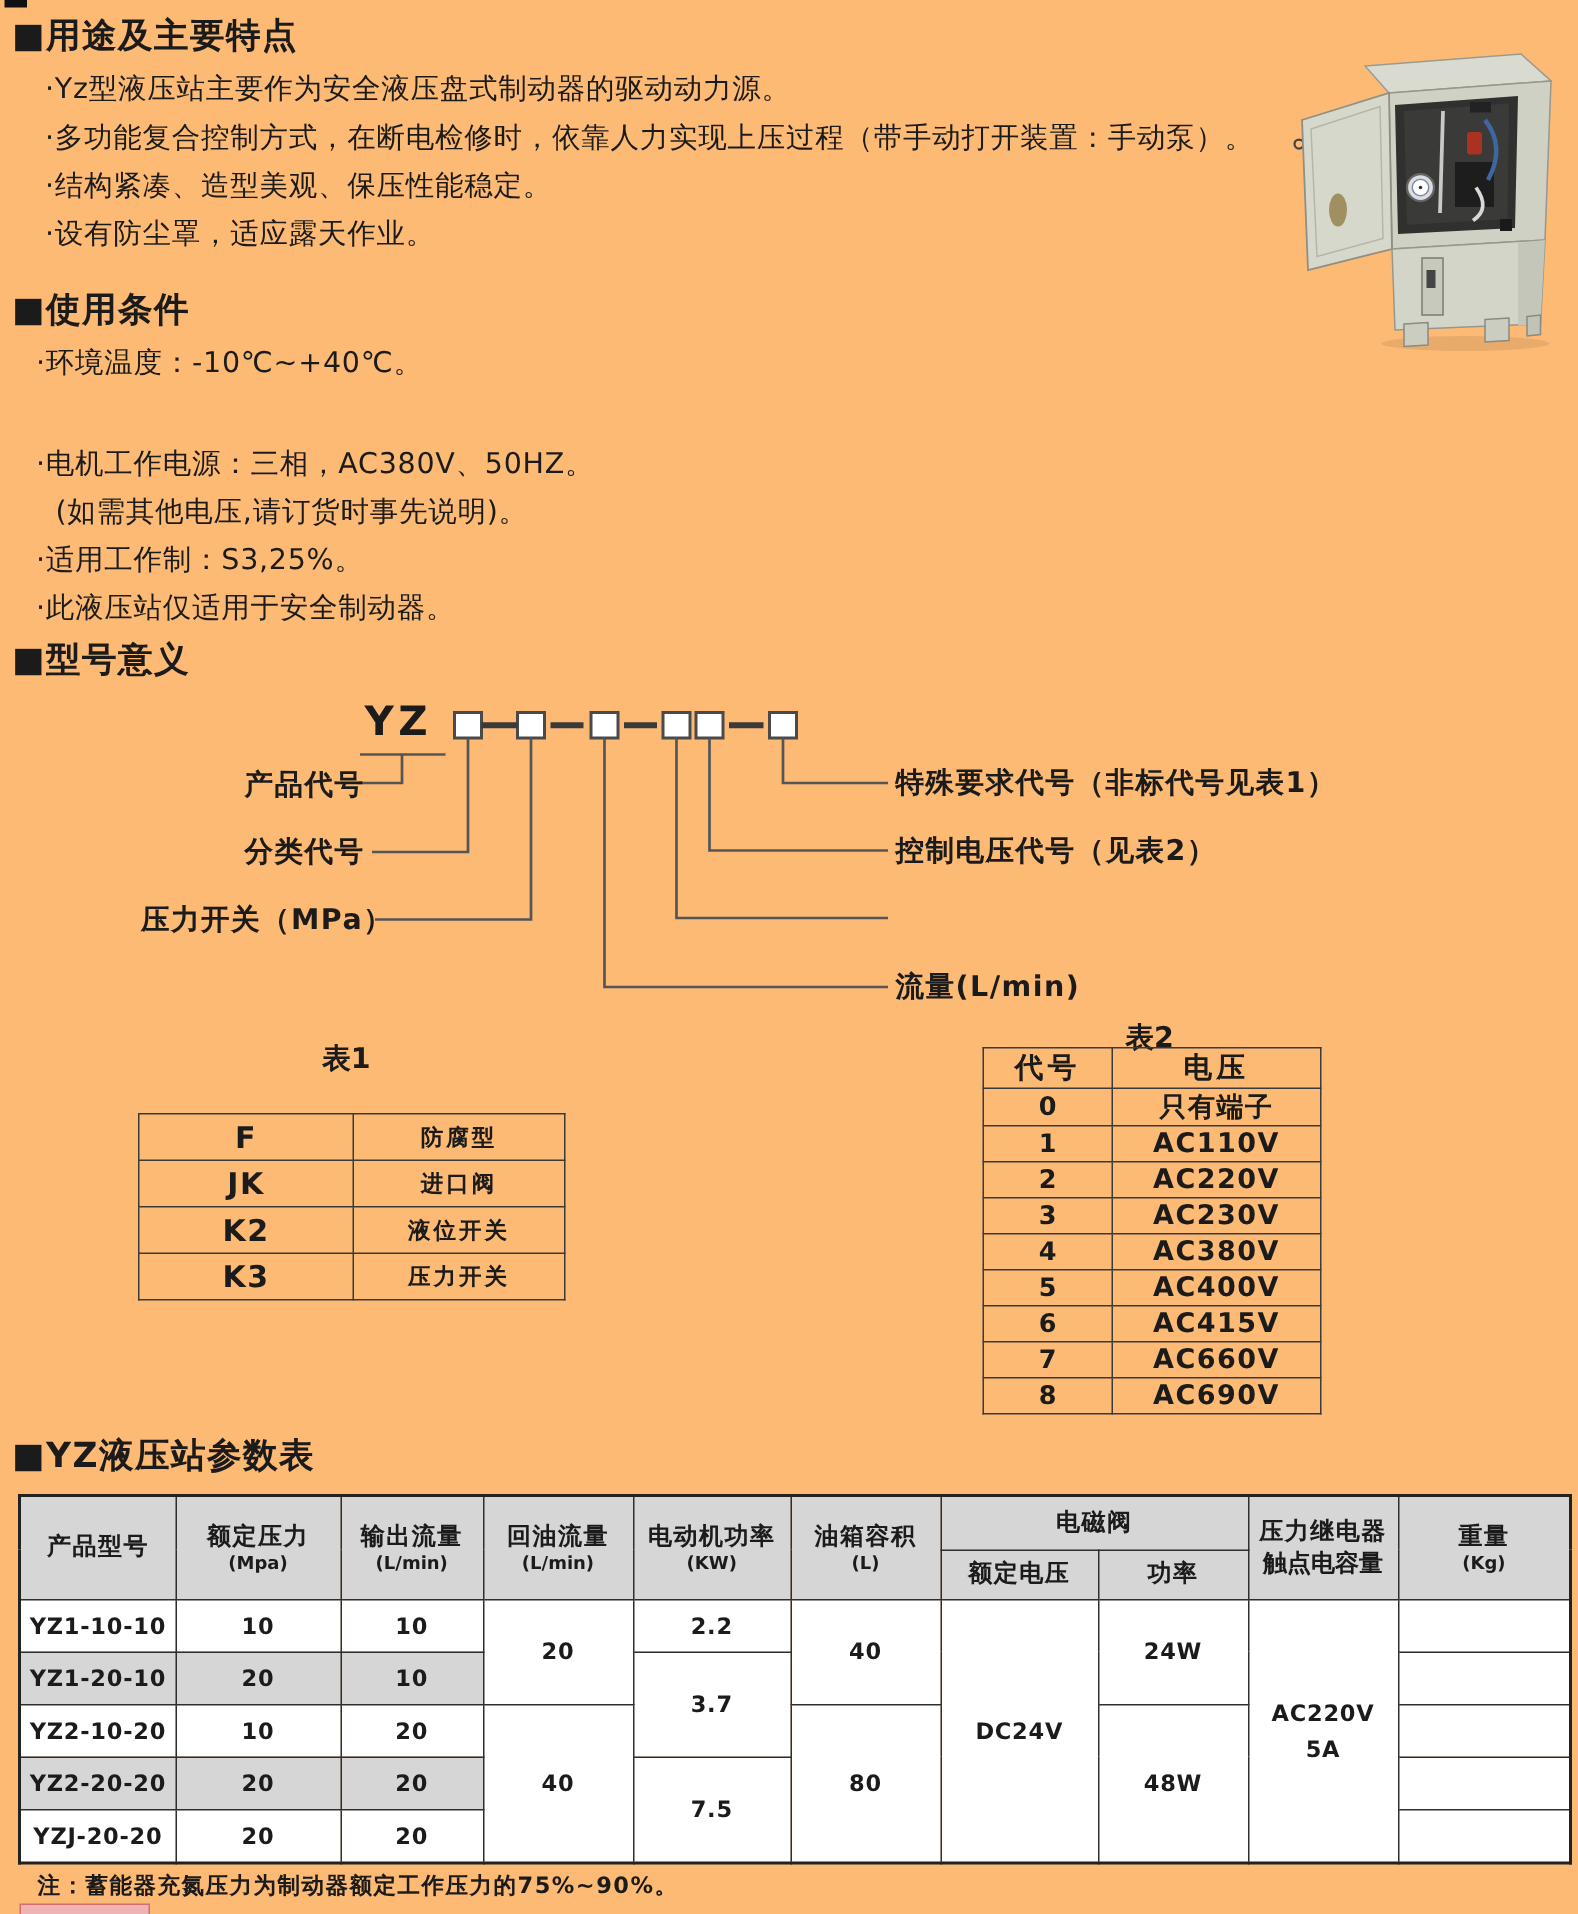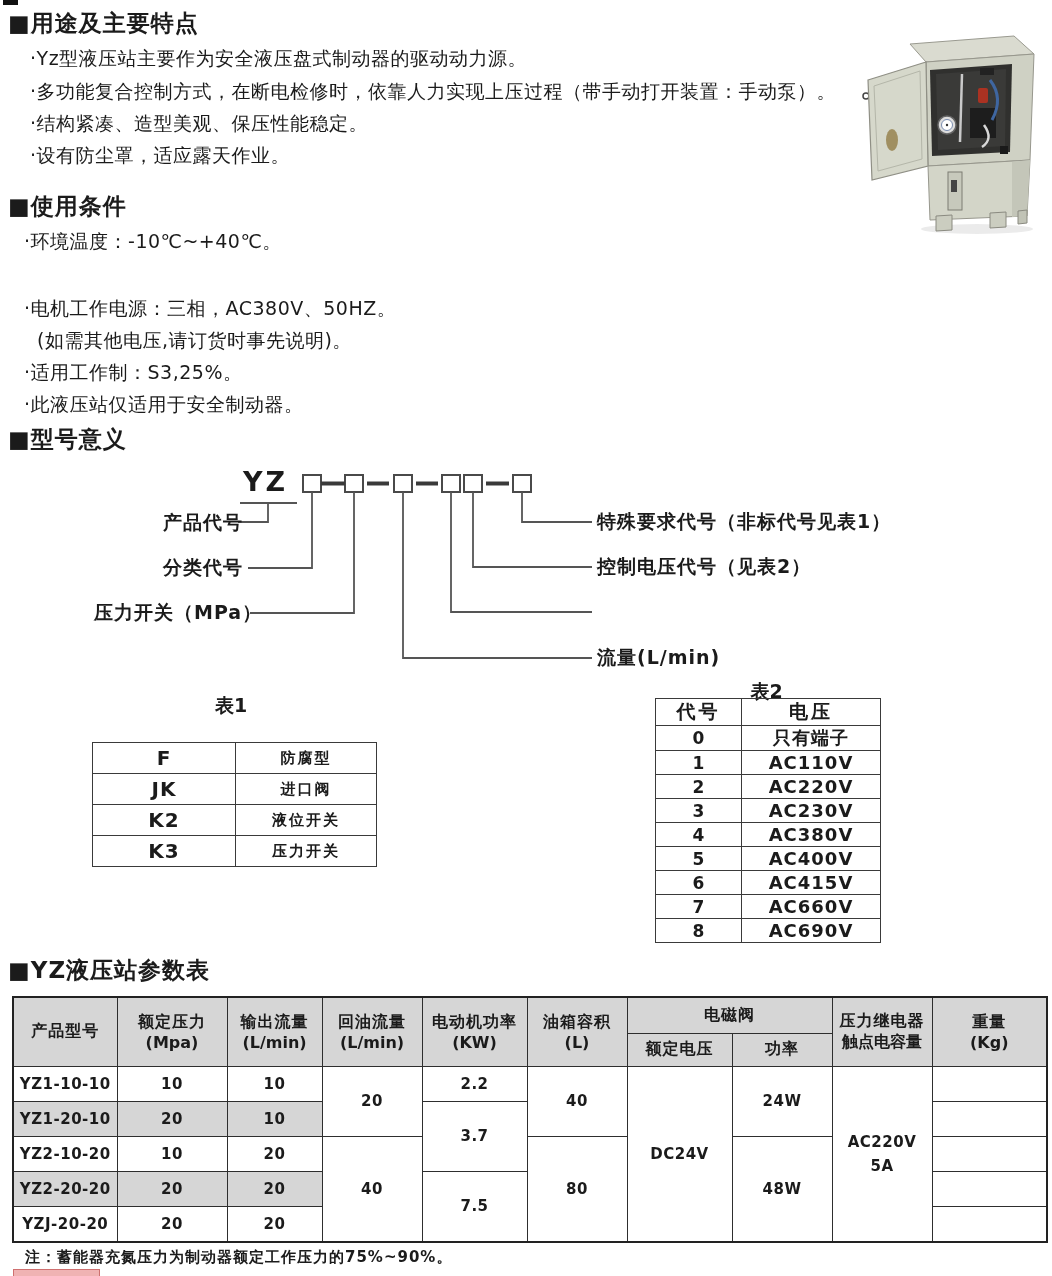--- a/index.html
+++ b/index.html
@@ -1,18 +1,18 @@
 <!DOCTYPE html>
 <html><head>
 <meta charset="utf-8">
 <style>
   html,body{margin:0;padding:0;background:#e9e9e9;}
   .page{
     position:relative;width:1052px;height:1276px;margin:0 auto;
-    background:#ffffff;color:#1b1b1b;overflow:hidden;
+    background:#fdba74;color:#1b1b1b;overflow:hidden;
     font-family:"DejaVu Sans","Liberation Sans",sans-serif;
   }
   .sec-title{position:absolute;left:8px;margin:0;font-size:23px;font-weight:bold;letter-spacing:1px;white-space:nowrap;}
   .bullet{position:absolute;font-size:19px;font-weight:500;white-space:nowrap;letter-spacing:0.5px;}
   .corner-mark{position:absolute;left:3px;top:0;width:15px;height:5px;background:#111;}
 
   
   .diagram-svg{position:absolute;left:0;top:455px;width:1052px;height:230px;}
   .dia-label{position:absolute;font-size:19px;font-weight:bold;white-space:nowrap;letter-spacing:1px;}
   .yz-prefix{position:absolute;left:243px;top:466px;font-size:27px;font-weight:bold;letter-spacing:3px;}
@@ -29,21 +29,21 @@
   .t2 th{font-size:19px;font-weight:bold;letter-spacing:3px;}
   .t2 td.code{width:85px;font-size:17px;font-weight:bold;}
   .t2 td.volt{width:138px;font-size:18px;font-weight:bold;letter-spacing:1px;}
 
   
   .pt{position:absolute;left:12px;top:996px;width:1034px;table-layout:fixed;border:2px solid #222;}
   .pt th,.pt td{border:1px solid #2e2e2e;text-align:center;vertical-align:middle;padding:0;}
   .pt thead th{background:#d6d6d6;font-size:16px;font-weight:bold;letter-spacing:1px;}
   .pt .h1{height:36px;padding-left:47px;}
   .pt .h2{height:33px;}
-  .pt .unit{display:block;font-size:16px;font-weight:bold;letter-spacing:0;}
+  .pt .unit{display:block;font-size:12px;font-weight:bold;letter-spacing:0;}
   .pt tbody td{height:34px;font-size:15px;font-weight:bold;letter-spacing:0.5px;background:#fff;}
   .pt tbody td.gray{background:#d6d6d6;}
   .pt .two-line{line-height:1.6;}
 
   .note-line{position:absolute;left:25px;top:1248px;font-size:15px;font-weight:bold;letter-spacing:1px;white-space:nowrap;}
   .red-chip{position:absolute;left:13px;top:1269px;width:85px;height:10px;background:#f0b3b3;border:1px solid #cf7070;}
 
   .photo-svg{position:absolute;left:862px;top:30px;width:190px;height:205px;}
 </style>
 </head>

